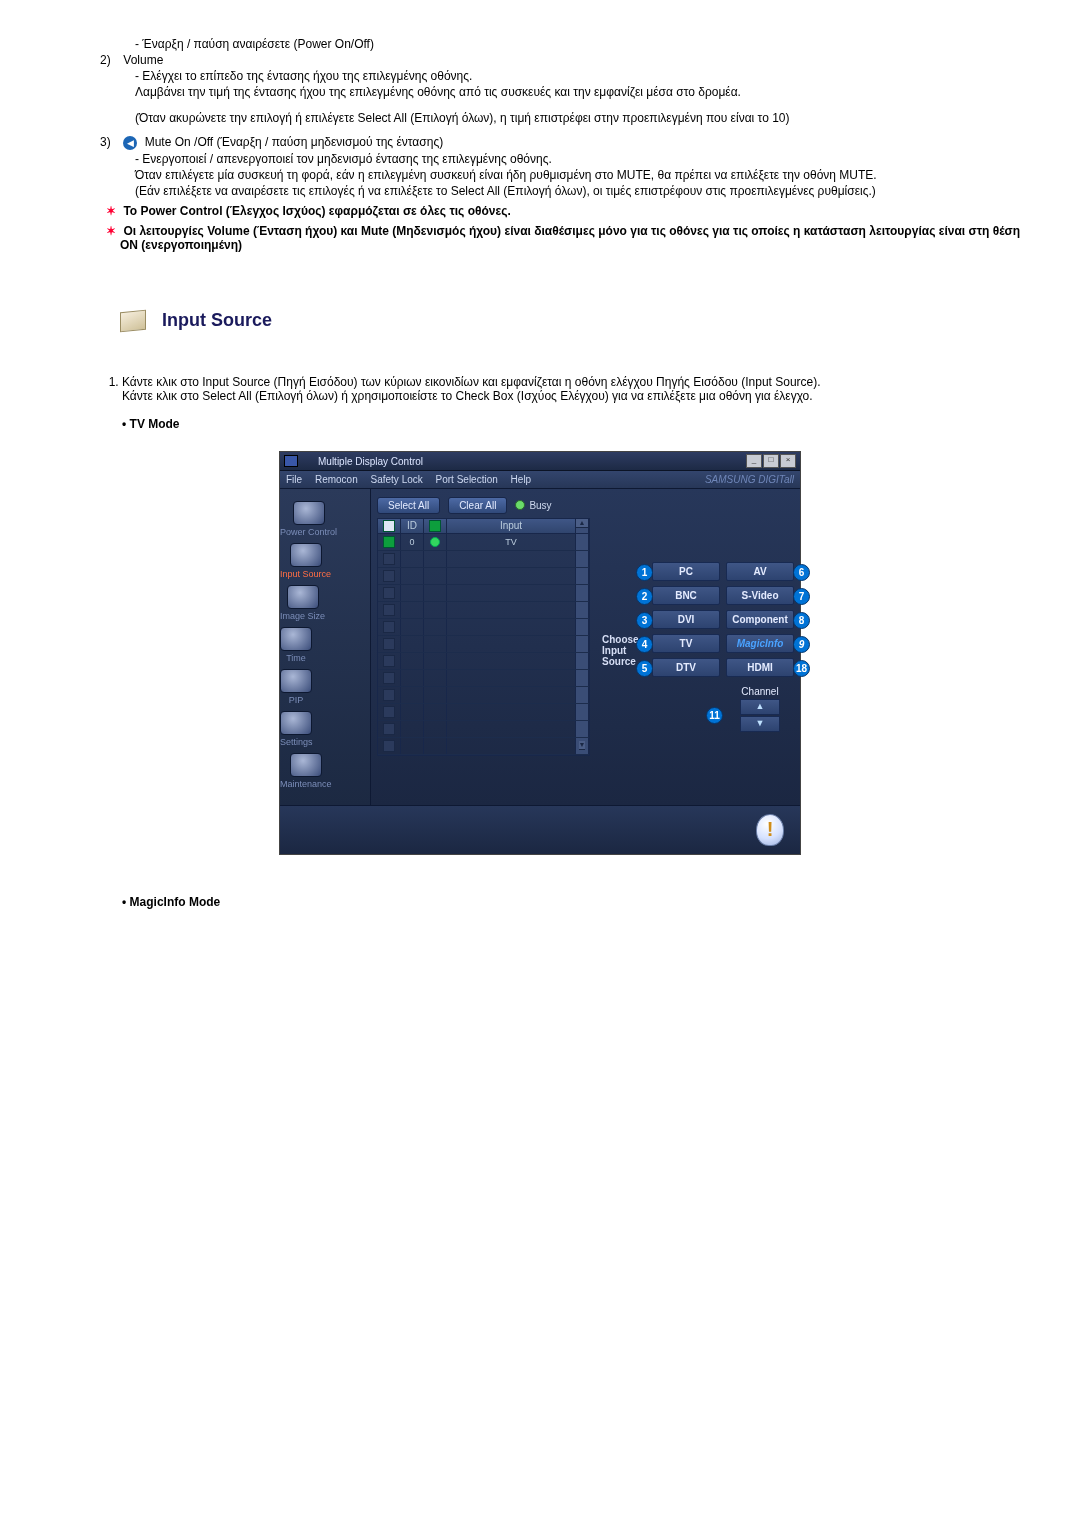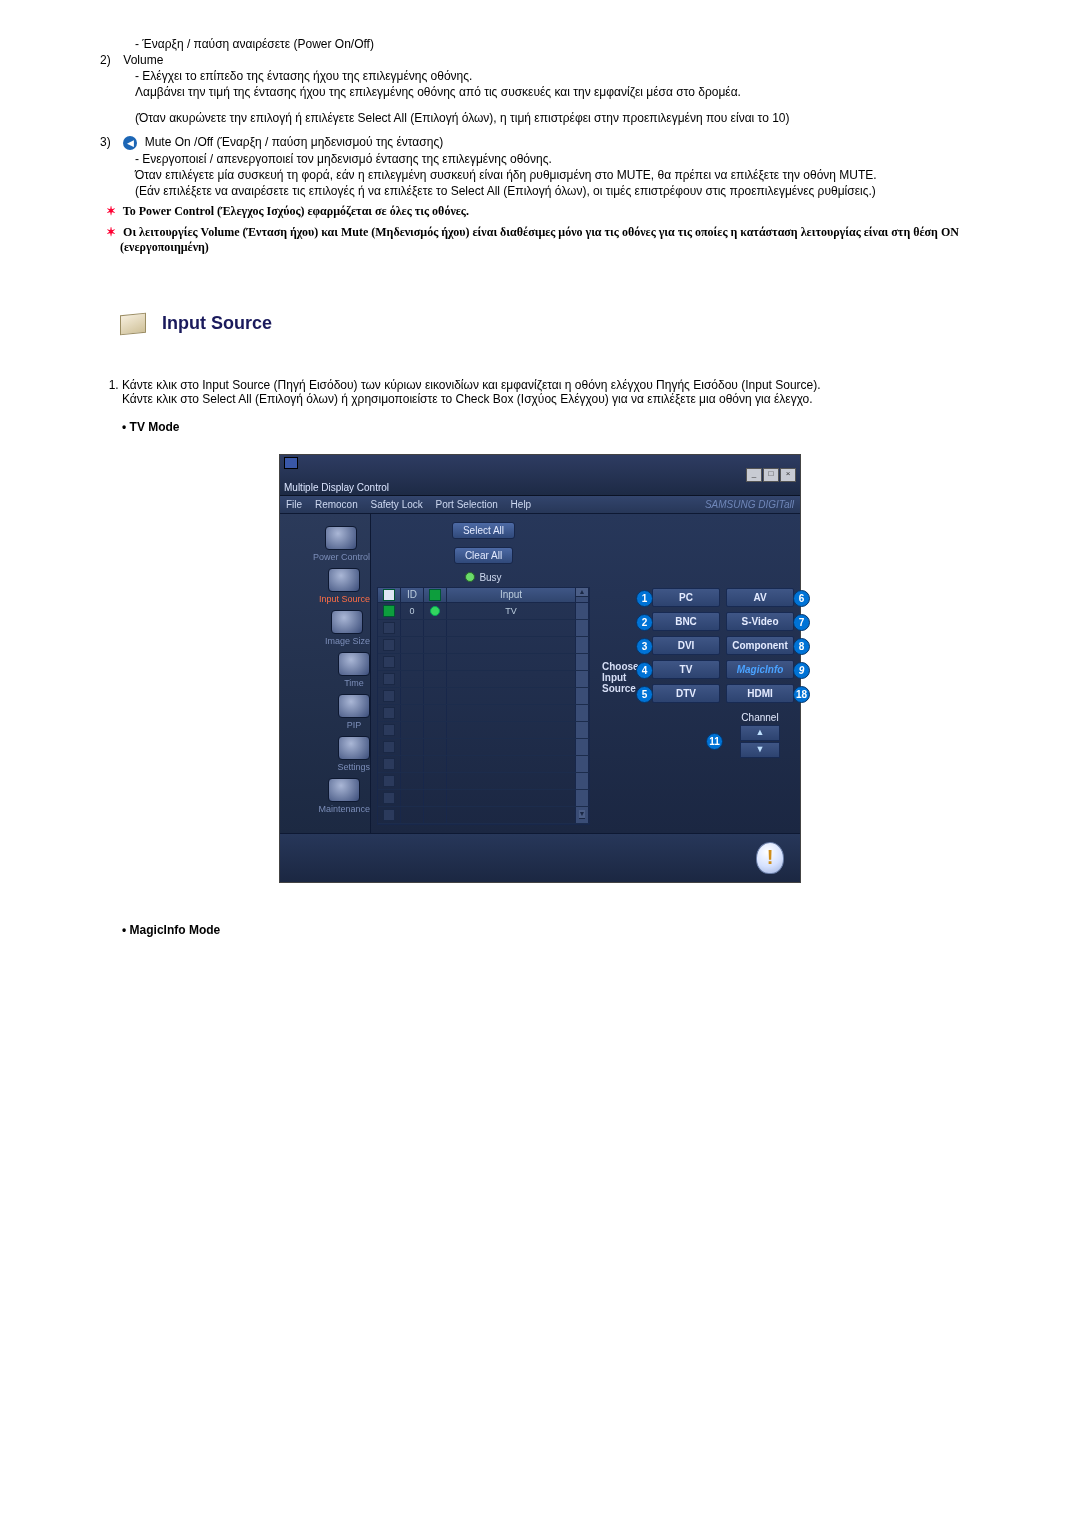--- a/index.html
+++ b/index.html
@@ -24,21 +24,21 @@
     background: #1c66b5;
     border-radius: 50%;
     color: #fff;
     font-size: 9px;
     text-align: center;
     line-height: 14px;
     vertical-align: middle;
     margin-right: 4px;
   }
   .star { color: #ff0033; font-weight: bold; margin-right: 4px; }
-  .bold-line { font-weight: bold; margin: 6px 0 6px 80px; text-indent: -14px; font-family: Liberation Serif, serif; }
+  .bold-line { font-weight: bold; margin: 6px 0 6px 80px; text-indent: -14px; }
   .section-heading {
     margin: 55px 0 40px 70px;
     display: flex;
     align-items: center;
   }
   .heading-icon {
     width: 42px;
     height: 28px;
     margin-right: 10px;
     position: relative;
@@ -70,21 +70,21 @@
   }
   .title-bar {
     background: linear-gradient(#2e3c62,#1d2a45);
     border-bottom: 1px solid #0b1325;
     padding: 2px 4px;
     display: flex;
     justify-content: space-between;
     align-items: center;
     color: #dce5ff;
   }
-  .title-left { display: flex; align-items: flex-start; gap: 13px; flex-direction: column; }
+  .title-left { display: flex; align-items: flex-end; gap: 20px; }
   .title-logo {
     width: 12px; height: 10px;
     background: #3957a8; border:1px solid #000;
   }
   .win-btns { display:flex; gap:1px; }
   .win-btn {
     width: 14px; height: 12px;
     background: #c8cbd3;
     border: 1px solid #555;
     font-size: 8px; line-height: 10px;
@@ -99,21 +99,21 @@
   }
   .menu-items span { margin-right: 10px; color:#cdd8f0; }
   .brand { color:#6f86b8; font-style: italic; }
   .app-main { display:flex; }
   .sidebar {
     width: 90px;
     background: linear-gradient(#2b3a5a,#1c2942);
     padding: 10px 0 14px;
     display: flex;
     flex-direction: column;
-    align-items: flex-end;
+    align-items: flex-start;
     gap: 2px;
     border-right: 1px solid #0e1933;
   }
   .side-item {
     display: flex;
     flex-direction: column;
     align-items: center;
     gap: 2px;
     padding: 2px 0;
   }
@@ -125,21 +125,21 @@
   }
   .side-label { font-size: 9px; color: #7b8db8; text-align:center; }
   .side-item.active .side-label { color: #ff6e45; }
   .center-pane {
     flex: 1;
     background: linear-gradient(#27375a,#1b2742);
     padding: 8px 6px;
     display: flex;
     flex-direction: column;
   }
-  .btn-row { display:flex; align-items:center; gap:8px; margin-bottom:4px;flex-direction:column; }
+  .btn-row { display:flex; align-items:center; gap:8px; margin-bottom:4px; }
   .pill-btn {
     padding: 2px 10px;
     background: linear-gradient(#4d6aa5,#30497a);
     border: 1px solid #18274a;
     border-radius: 3px;
     color: #e4ebff;
   }
   .busy { display:flex; align-items:center; gap:4px; color:#cdd8ee; }
   .busy-dot { width:8px; height:8px; border-radius:50%; background:#6adb6a; border:1px solid #2a6a2a; }
   .header-row {

